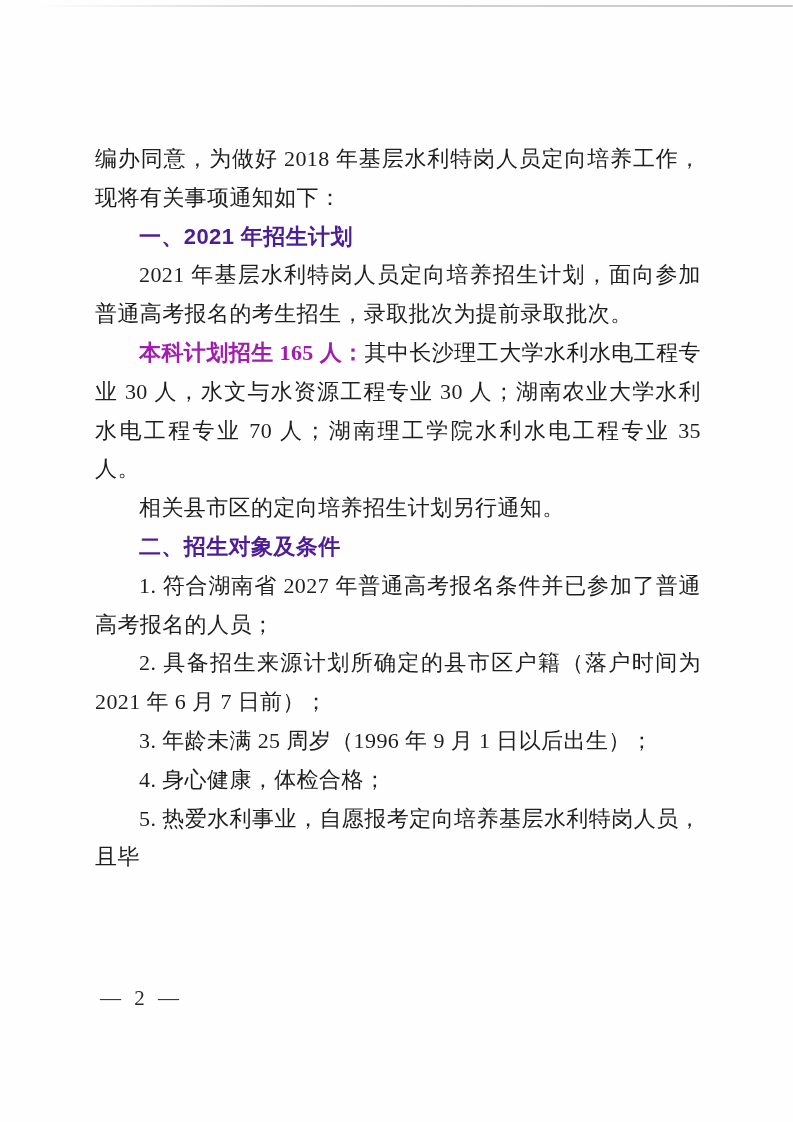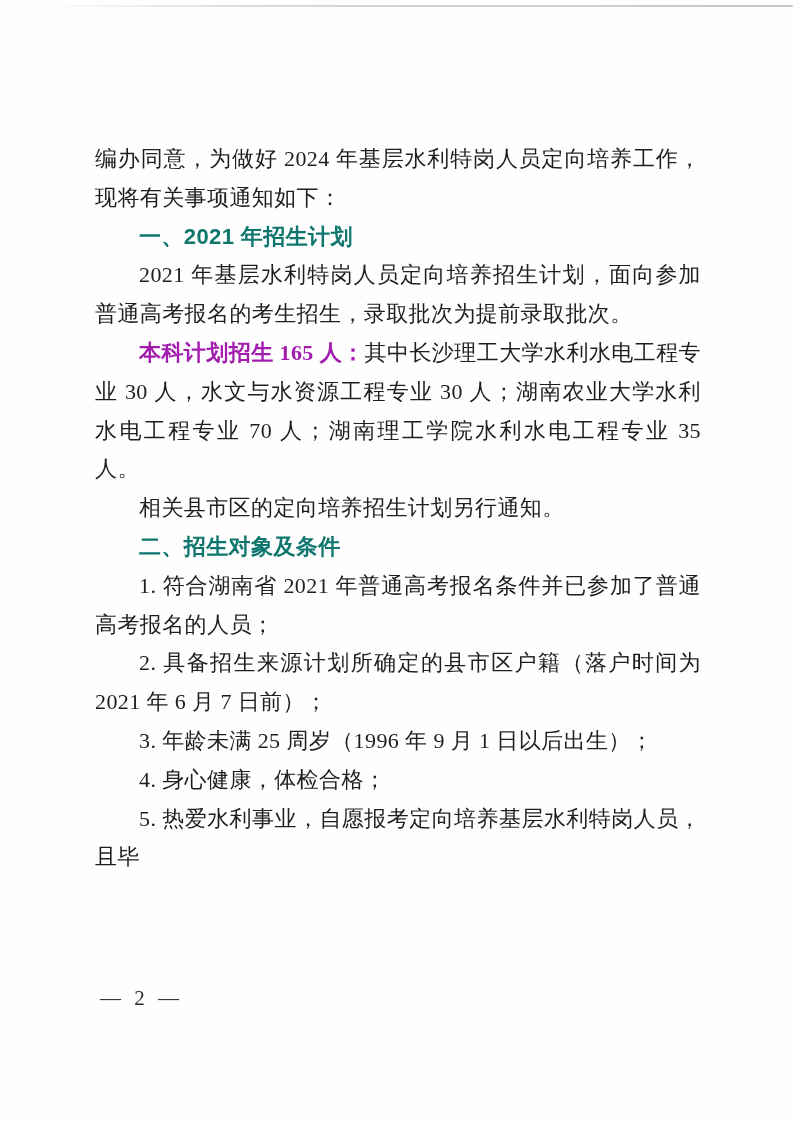--- a/index.html
+++ b/index.html
@@ -39,21 +39,21 @@
     margin: 0;
     padding: 0;
   }
   .para.indent {
     text-indent: 2em;
   }
   .heading {
     text-indent: 2em;
     font-family: "Liberation Sans", "DejaVu Sans", sans-serif;
     font-weight: bold;
-    color: #0f766e;
+    color: #4c1d95;
   }
   .para b {
     font-weight: bold;
     color: #a21caf;
   }
   .page-number {
     position: absolute;
     left: 100px;
     top: 986px;
     font-size: 21px;
@@ -61,26 +61,26 @@
     color: #2a2a2a;
     font-family: "Liberation Serif", "DejaVu Serif", serif;
   }
 </style>
 </head>
 <body>
 
 <div class="page">
   <div class="scan-line"></div>
   <main class="doc-body">
-      <p class="para">编办同意，为做好 2024 年基层水利特岗人员定向培养工作，现将有关事项通知如下：</p>
+      <p class="para">编办同意，为做好 2018 年基层水利特岗人员定向培养工作，现将有关事项通知如下：</p>
       <p class="heading">一、2021 年招生计划</p>
       <p class="para indent">2021 年基层水利特岗人员定向培养招生计划，面向参加普通高考报名的考生招生，录取批次为提前录取批次。</p>
       <p class="para indent"><b>本科计划招生 165 人：</b>其中长沙理工大学水利水电工程专业 30 人，水文与水资源工程专业 30 人；湖南农业大学水利水电工程专业 70 人；湖南理工学院水利水电工程专业 35 人。</p>
       <p class="para indent">相关县市区的定向培养招生计划另行通知。</p>
       <p class="heading">二、招生对象及条件</p>
-      <p class="para indent">1. 符合湖南省 2021 年普通高考报名条件并已参加了普通高考报名的人员；</p>
+      <p class="para indent">1. 符合湖南省 2027 年普通高考报名条件并已参加了普通高考报名的人员；</p>
       <p class="para indent">2. 具备招生来源计划所确定的县市区户籍（落户时间为 2021 年 6 月 7 日前）；</p>
       <p class="para indent">3. 年龄未满 25 周岁（1996 年 9 月 1 日以后出生）；</p>
       <p class="para indent">4. 身心健康，体检合格；</p>
       <p class="para indent">5. 热爱水利事业，自愿报考定向培养基层水利特岗人员，且毕</p>
     </main>
   <div class="page-number">— 2 —</div>
 </div>
 
 </body></html>

